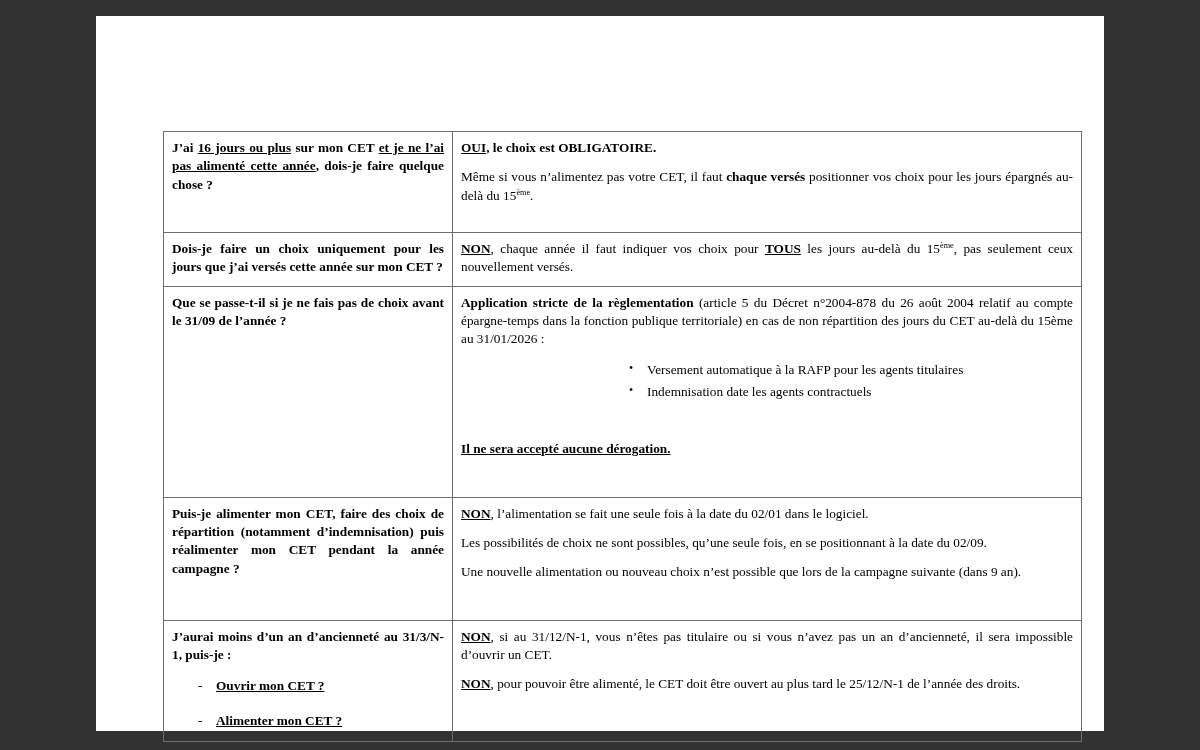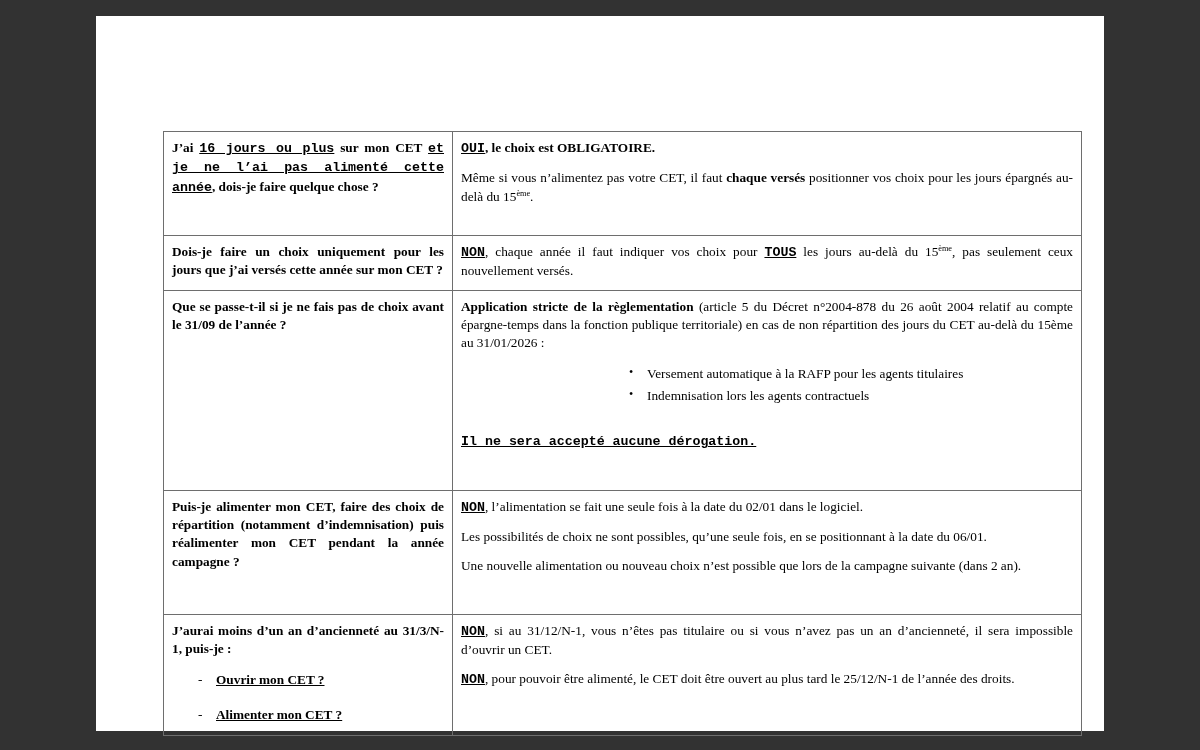--- a/index.html
+++ b/index.html
@@ -66,21 +66,21 @@
   }
 
   
   .q-cell p, .a-cell p {
     margin: 0 0 11px 0;
   }
   .q-cell p:last-child, .a-cell p:last-child {
     margin-bottom: 0;
   }
 
-  .u  { text-decoration: underline; font-family: Liberation Mono, monospace; }
+  .u  { text-decoration: underline; }
   .b  { font-weight: bold; }
   sup { font-size: 0.62em; vertical-align: super; line-height: 0; }
 
   ul.bullets {
     margin: 6px 0 0 0;
     padding: 0 0 0 186px;
     list-style: none;
   }
   ul.bullets li {
     position: relative;
@@ -147,35 +147,35 @@
         </tr>
 
         <tr>
           <td class="q-cell">
             <p>Que se passe-t-il si je ne fais pas de choix avant le 31/09 de l’année ?</p>
           </td>
           <td class="a-cell">
             <p><span class="b">Application stricte de la règlementation</span><span> (article 5 du Décret n°2004-878 du 26 août 2004 relatif au compte épargne-temps dans la fonction publique territoriale) en cas de non répartition des jours du CET au-delà du 15ème au 31/01/2026 :</span></p>
             <ul class="bullets">
               <li><span class="bullet-dot">•</span><span>Versement automatique à la RAFP pour les agents titulaires</span></li>
-              <li><span class="bullet-dot">•</span><span>Indemnisation lors les agents contractuels</span></li>
+              <li><span class="bullet-dot">•</span><span>Indemnisation date les agents contractuels</span></li>
             </ul>
-            <p style="margin-top:27px;"><span class="u b">Il ne sera accepté aucune dérogation.</span></p>
+            <p style="margin-top:39px;"><span class="u b">Il ne sera accepté aucune dérogation.</span></p>
             <span class="spacer-tall"></span>
           </td>
         </tr>
 
         <tr>
           <td class="q-cell">
             <p>Puis-je alimenter mon CET, faire des choix de répartition (notamment d’indemnisation) puis réalimenter mon CET pendant la année campagne ?</p>
           </td>
           <td class="a-cell">
             <p><span class="u b">NON</span><span>, l’alimentation se fait une seule fois à la date du 02/01 dans le logiciel.</span></p>
-            <p>Les possibilités de choix ne sont possibles, qu’une seule fois, en se positionnant à la date du 06/01.</p>
-            <p>Une nouvelle alimentation ou nouveau choix n’est possible que lors de la campagne suivante (dans 2 an).</p>
+            <p>Les possibilités de choix ne sont possibles, qu’une seule fois, en se positionnant à la date du 02/09.</p>
+            <p>Une nouvelle alimentation ou nouveau choix n’est possible que lors de la campagne suivante (dans 9 an).</p>
             <span class="spacer-tall"></span>
           </td>
         </tr>
 
         <tr>
           <td class="q-cell">
             <p>J’aurai moins d’un an d’ancienneté au 31/3/N-1, puis-je :</p>
             <ul class="dashes">
               <li><span class="dash-mark">-</span><span class="dash-text">Ouvrir mon CET ?</span></li>
               <li><span class="dash-mark">-</span><span class="dash-text">Alimenter mon CET ?</span></li>

